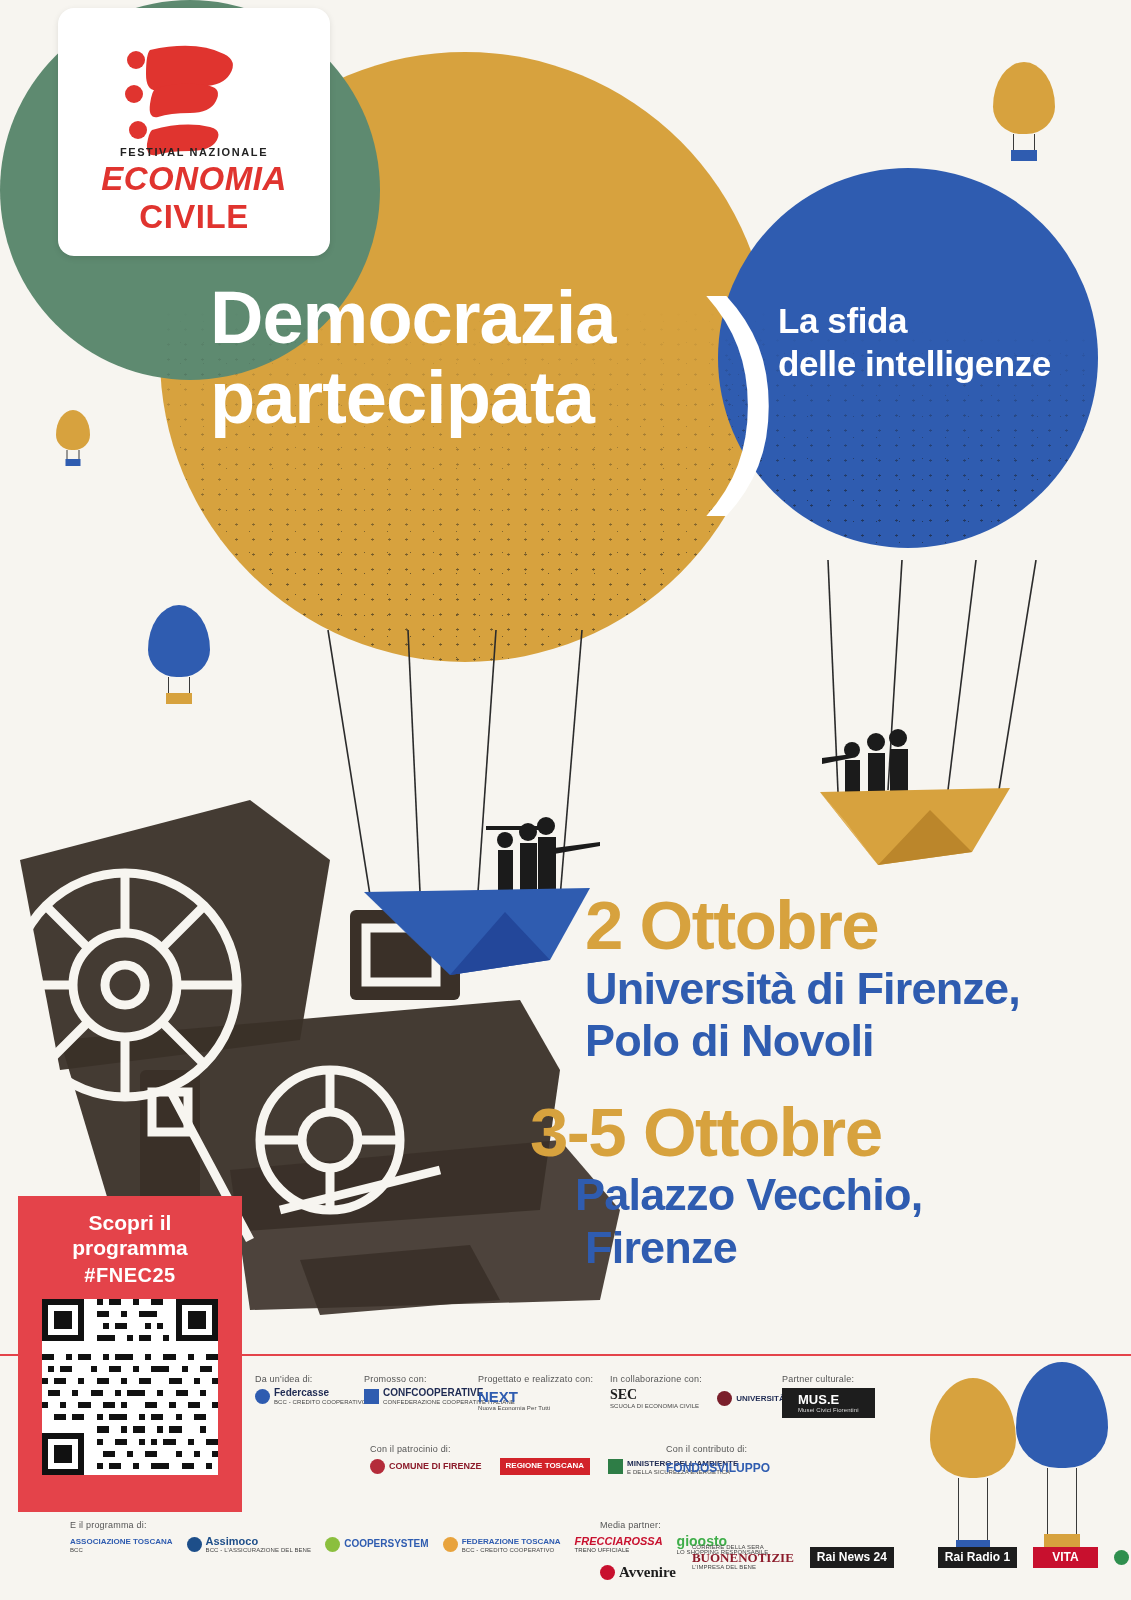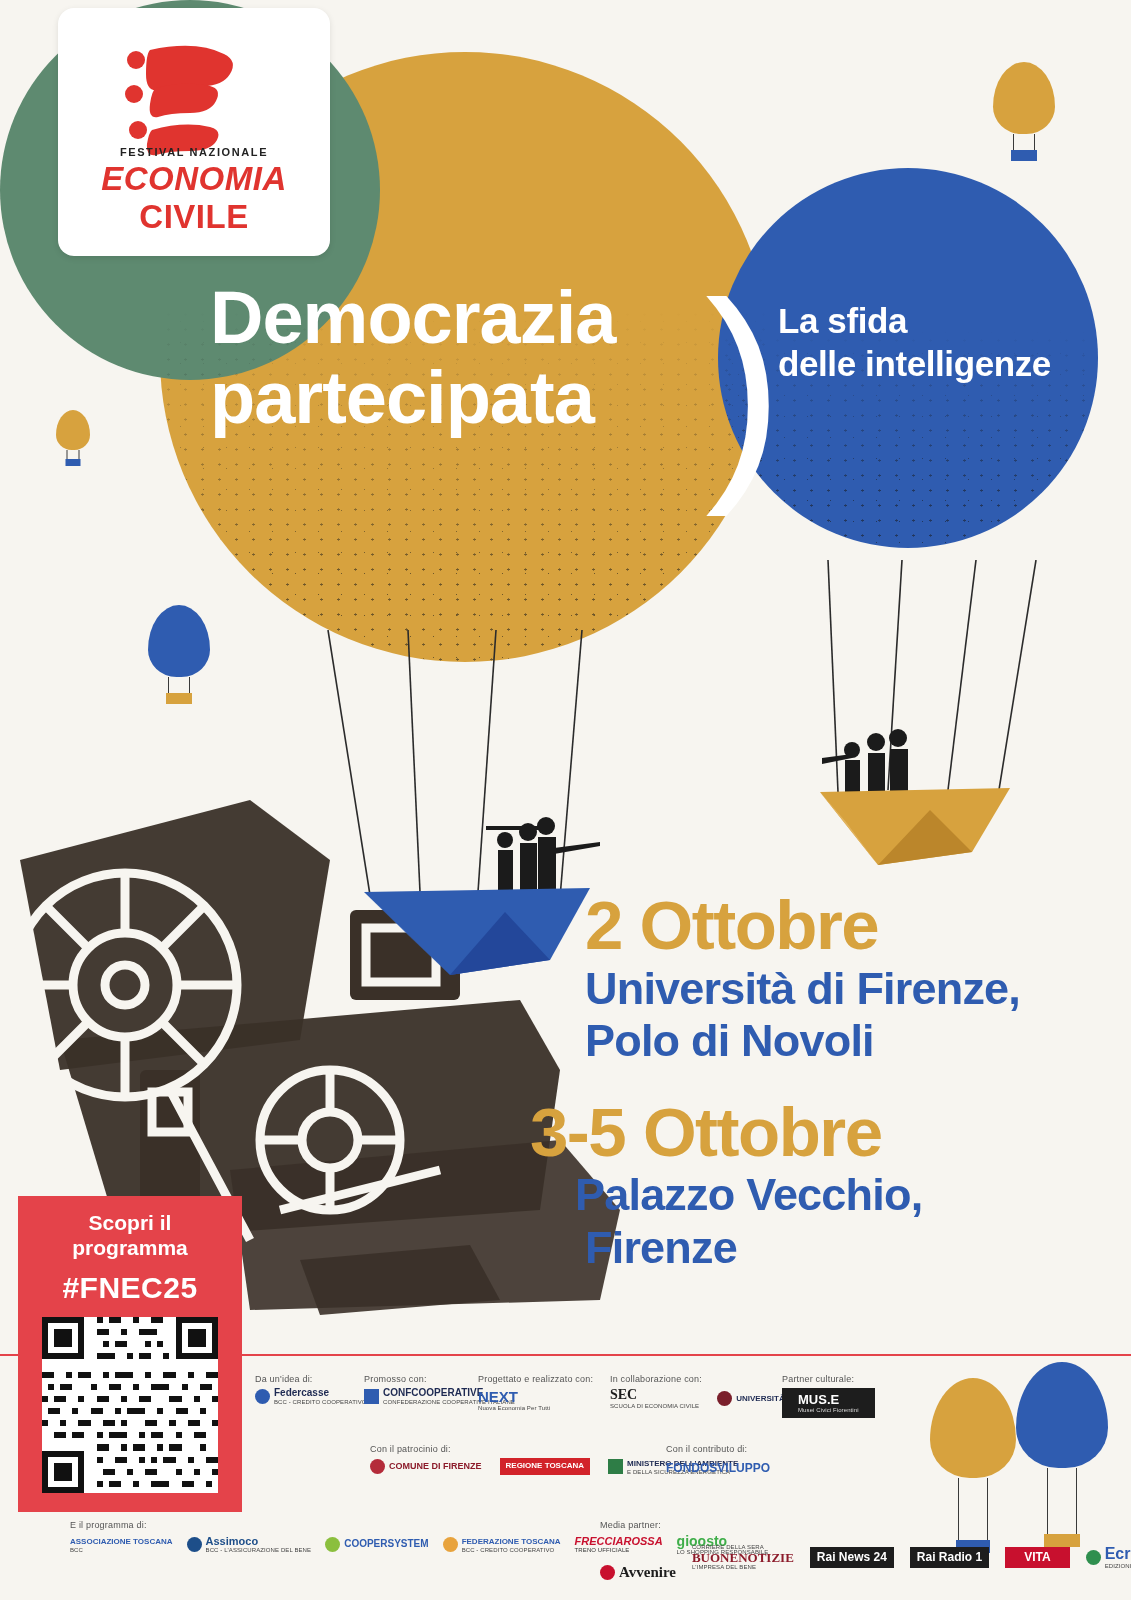--- a/index.html
+++ b/index.html
@@ -206,23 +206,23 @@
     text-align: center;
   }
   #qr-title {
     font-weight: 700;
     font-size: 21px;
     line-height: 1.2;
     padding-top: 14px;
   }
   #qr-hash {
     font-weight: 700;
-    font-size: 30px;
+    font-size: 20px;
     letter-spacing: .5px;
-    margin-top: 11px;
+    margin-top: 4px;
   }
   #qr-code {
     width: 176px;
     height: 176px;
     margin: 12px auto 0;
     background: #fff;
   }
 
   
   #footer-rule {
@@ -676,21 +676,21 @@
         <div class="logo-chip" style="color:#8c1b2a;">
           <span>
             <span class="chip-sub">CORRIERE DELLA SERA</span>
             <span style="font-size:13px;font-family:'Liberation Serif',serif;">BUONENOTIZIE</span>
             <span class="chip-sub">L'IMPRESA DEL BENE</span>
           </span>
         </div>
         <div class="logo-chip" style="background:#1d1d1d;color:#fff;padding:4px 7px;font-size:12px;">
           <span>Rai News 24</span>
         </div>
-        <div class="logo-chip" style="background:#1d1d1d;color:#fff;padding:4px 7px;font-size:12px;">
+        <div class="logo-chip" style="background:#1d1d1d;color:#fff;padding:4px 7px;font-size:12px;margin-left:28px;">
           <span>Rai Radio 1</span>
         </div>
         <div class="logo-chip" style="background:#c8102e;color:#fff;padding:4px 19px;font-size:12px;">
           <span>VITA</span>
         </div>
         <div class="logo-chip" style="color:#2f5cb0;">
           <span class="mark-dot" style="background:#2f8f4e;"></span>
           <span>
             <span style="font-size:16px;">Ecra</span>
             <span class="chip-sub">EDIZIONI DEL CREDITO COOPERATIVO</span>

